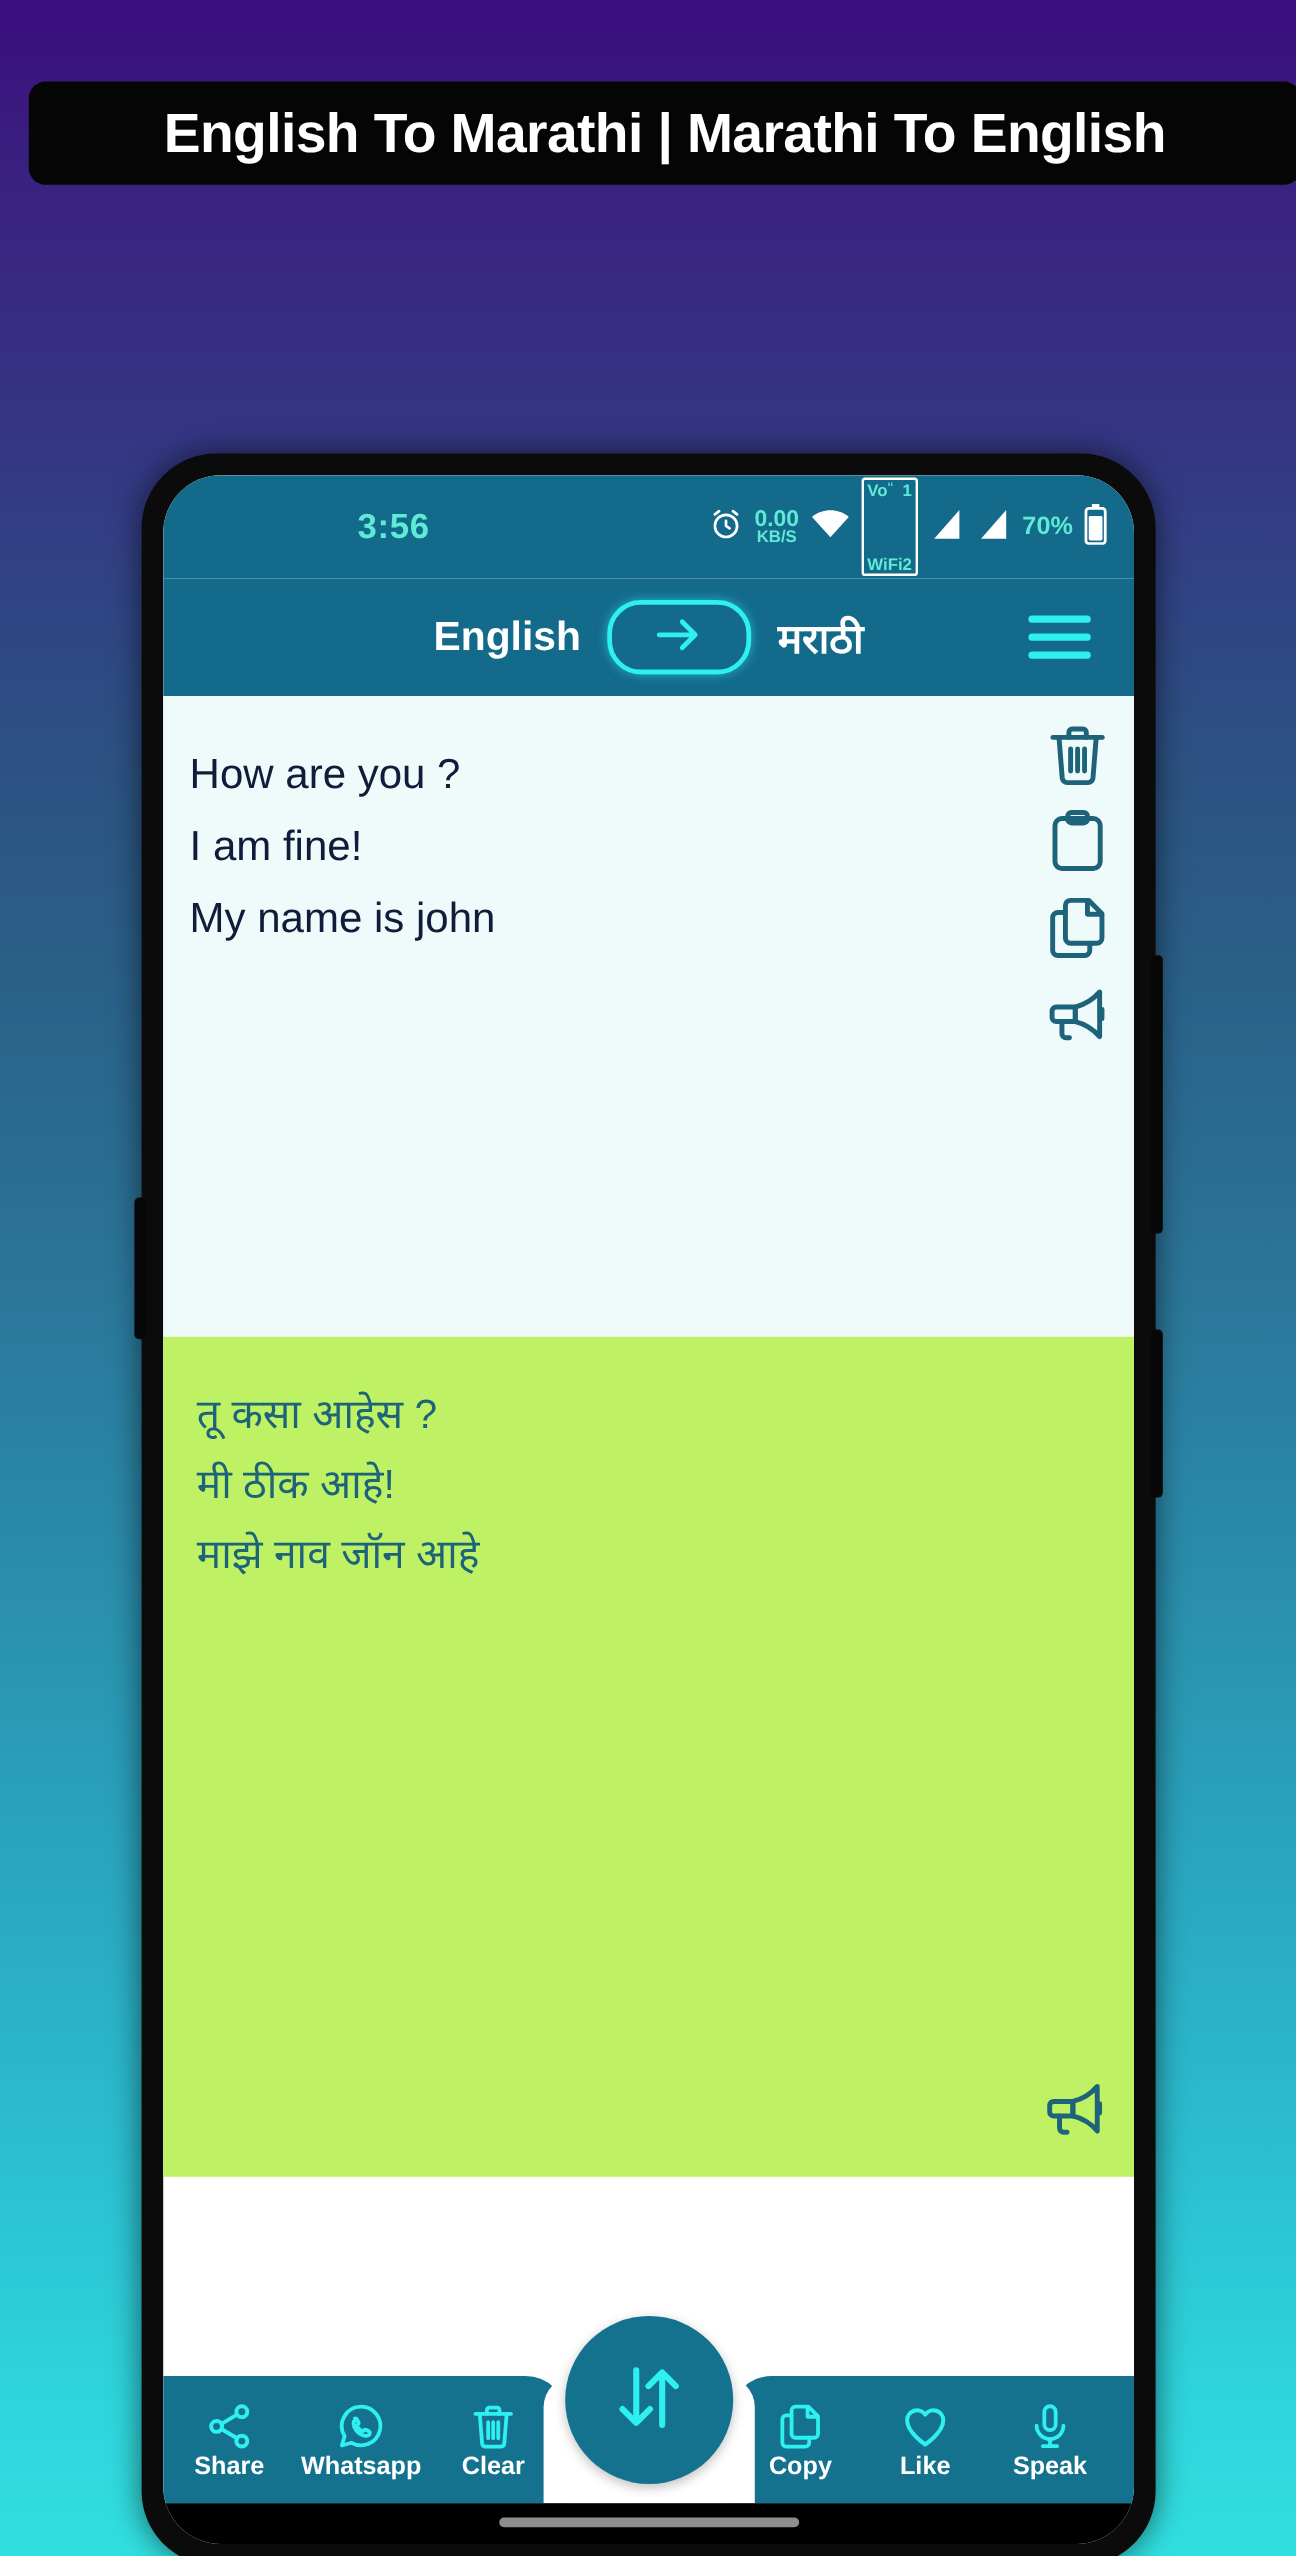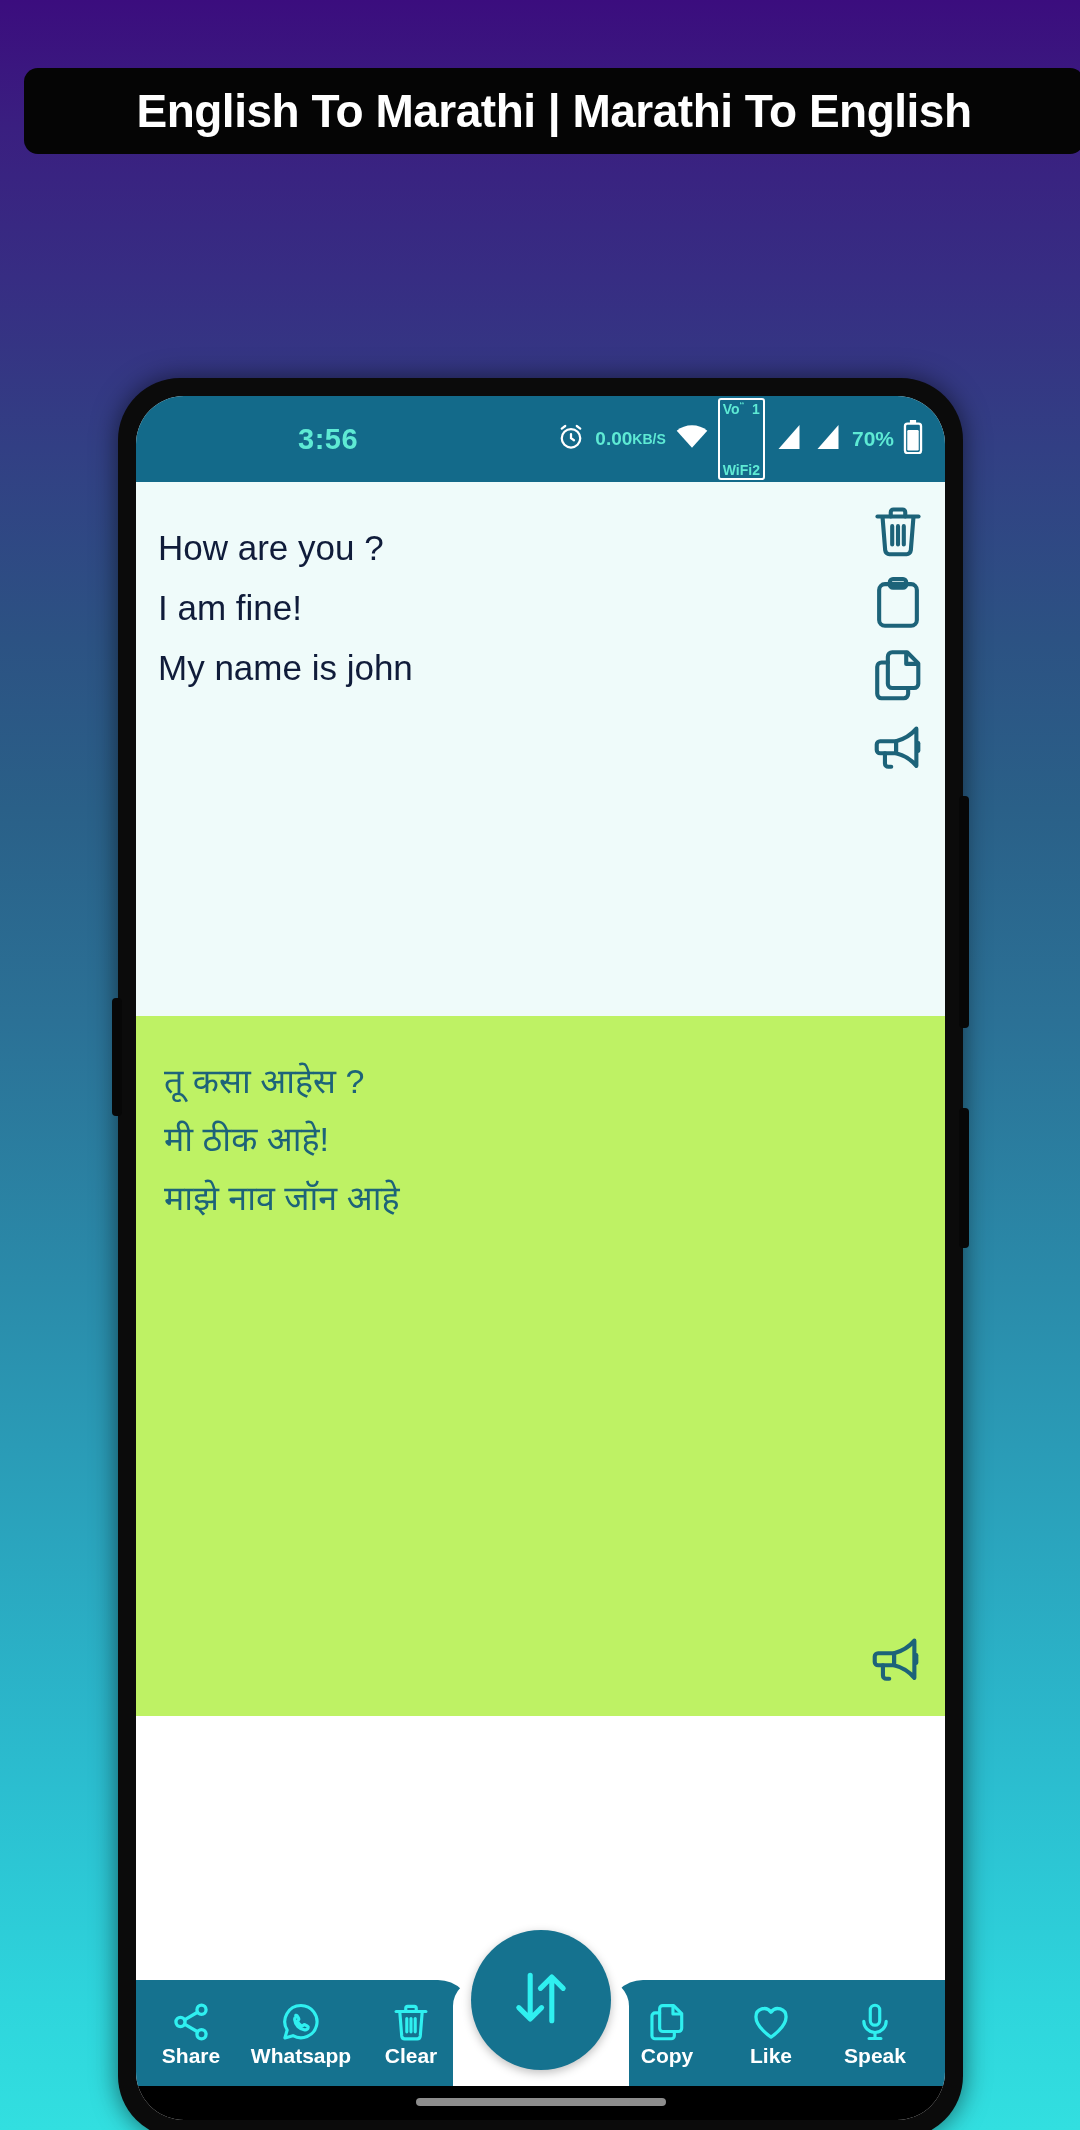--- a/index.html
+++ b/index.html
@@ -109,21 +109,21 @@
   }
   .sb-right {
     position: absolute;
     right: 22px;
     display: flex;
     align-items: center;
     gap: 9px;
   }
   .sb-net {
     display: flex;
-    flex-direction: row;
+    flex-direction: column;
     line-height: 0.92;
     font-size: 16px;
     font-weight: bold;
     align-items: center;
   }
   .sb-net .n1 { font-size: 19px; }
   .sb-net .n2 { font-size: 14px; }
   .vowifi {
     border: 2px solid #fff;
     border-radius: 3px;
@@ -350,20 +350,36 @@
           <span>
             <svg width="20" height="34" viewBox="0 0 12 22">
               <rect x="4" y="0" width="4" height="2.2" fill="#fff"></rect>
               <rect x="0.8" y="2.4" width="10.4" height="19" rx="1.6" fill="none" stroke="#fff" stroke-width="1.5"></rect>
               <rect x="2.3" y="6.5" width="7.4" height="13.2" rx="0.8" fill="#fff"></rect>
             </svg>
           </span>
         </div>
       </div>
 
+      <div class="apptoolbar">
+        <div class="lang">English</div>
+        <div class="swap-pill">
+          <span>
+            <svg width="50" height="30" viewBox="0 0 28 18" fill="none" stroke="#2ff0f0" stroke-width="2.4" stroke-linecap="round" stroke-linejoin="round">
+              <path d="M4 9h18M15.5 2.5 22 9l-6.5 6.5"></path>
+            </svg>
+          </span>
+        </div>
+        <div class="lang">मराठी</div>
+        <div class="hamburger">
+          <i></i>
+            <i></i>
+            <i></i>
+        </div>
+      </div>
 
       <div class="pane pane-input">
         <div class="pane-text">How are you ?
 I am fine!
 My name is john</div>
         <div class="icon-col">
           <span class="ic">
             <svg viewBox="0 0 24 24" fill="none" stroke="#1d6379" stroke-width="1.7" stroke-linecap="round" stroke-linejoin="round">
               <path d="M3.5 6h17"></path>
                 <path d="M9 6V4.2c0-.6.5-1.1 1.1-1.1h3.8c.6 0 1.1.5 1.1 1.1V6"></path>

